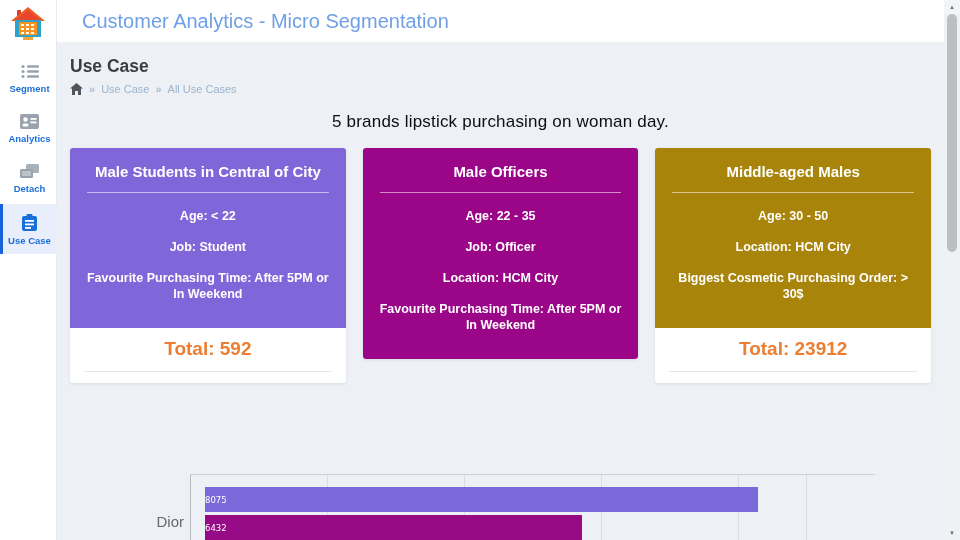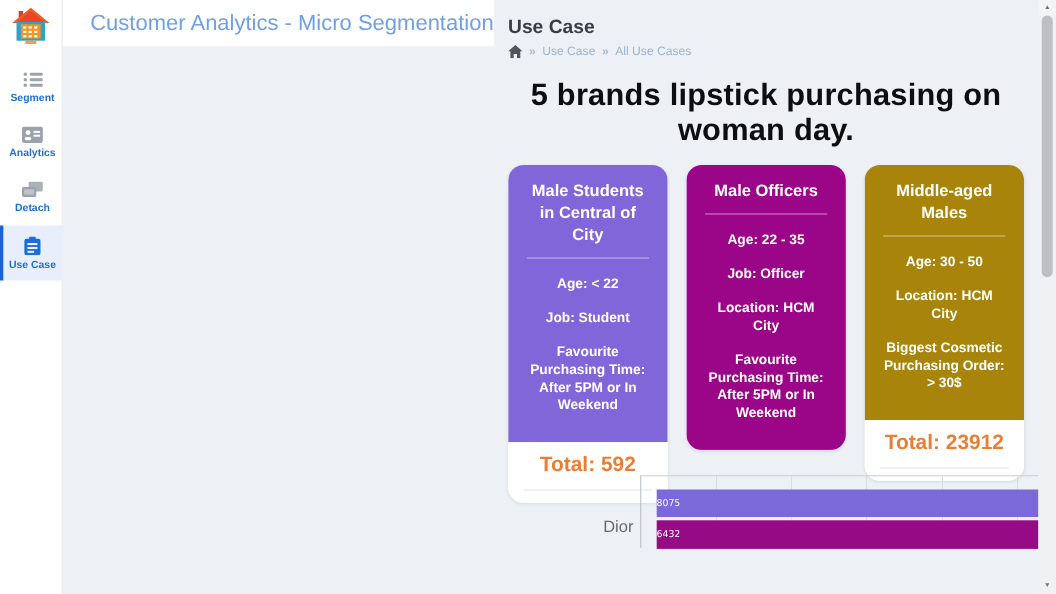--- a/index.html
+++ b/index.html
@@ -14,38 +14,38 @@
   .side-item { width:57px; padding:10px 0 8px; display:flex; flex-direction:column;
     align-items:center; gap:4px; cursor:pointer;
     border-left:3px solid transparent; margin-bottom:2px; }
   .side-item .lbl { font-size:9.5px; font-weight:bold; color:#1b6fd8; letter-spacing:0; }
   .side-item svg { display:block; }
   .side-item.active { background:#e8eefb; border-left:3px solid #1b62d8; }
   .gicon { fill:#9aa3ad; }
   .bicon { fill:#1b6fd8; }
 
   
-  .main { flex:1; display:flex; flex-direction:row; min-width:0; }
+  .main { flex:1; display:flex; flex-direction:column; min-width:0; }
   .header { height:42px; background:#ffffff; display:flex; align-items:center;
     padding-left:25px; flex-shrink:0; }
   .header-title { font-size:20px; font-weight:400; color:#6f9fe6; }
 
   .content { flex:1; background:#edf0f4; padding:10px 13px 0; position:relative; overflow:hidden; }
   .page-heading { font-size:17.5px; font-weight:bold; color:#3b3d46; margin-top:4px; }
   .breadcrumb { margin-top:6px; display:flex; align-items:center; gap:6px;
     font-size:11px; color:#9db3cf; }
   .breadcrumb .sep { font-size:11px; color:#a9bcd4; font-weight:bold; }
   .breadcrumb .crumb { cursor:pointer; }
-  .big-title { margin-top:17px; text-align:center; font-size:28px; font-weight:700;
+  .big-title { margin-top:17px; text-align:center; font-size:17px; font-weight:400;
     color:#0d0e12; letter-spacing:0.2px; }
 
   
   .cards { margin-top:16px; display:grid; grid-template-columns:repeat(3,1fr);
     gap:17px; align-items:start; }
-  .card { background:#ffffff; border-radius:14px; overflow:hidden;
+  .card { background:#ffffff; border-radius:3px; overflow:hidden;
     box-shadow:0 1px 3px rgba(40,50,70,.10); }
   .card-body { color:#ffffff; text-align:center; padding:12px 10px 26px; }
   .card-title { font-size:15px; font-weight:bold; line-height:20px;
     padding-bottom:10px; margin:2px 7px 0; border-bottom:1px solid rgba(255,255,255,.55); }
   .card-line { font-size:12.5px; font-weight:600; line-height:16px; margin-top:15px;
     padding:0 6px; }
   .card-footer { background:#ffffff; text-align:center; padding:10px 12px 6px; }
   .total { color:#ed7d31; font-size:19px; font-weight:bold; line-height:22px; }
   .footer-rule { border-top:1px solid #e4e6ea; margin:11px 2px 0; height:6px; }
 

